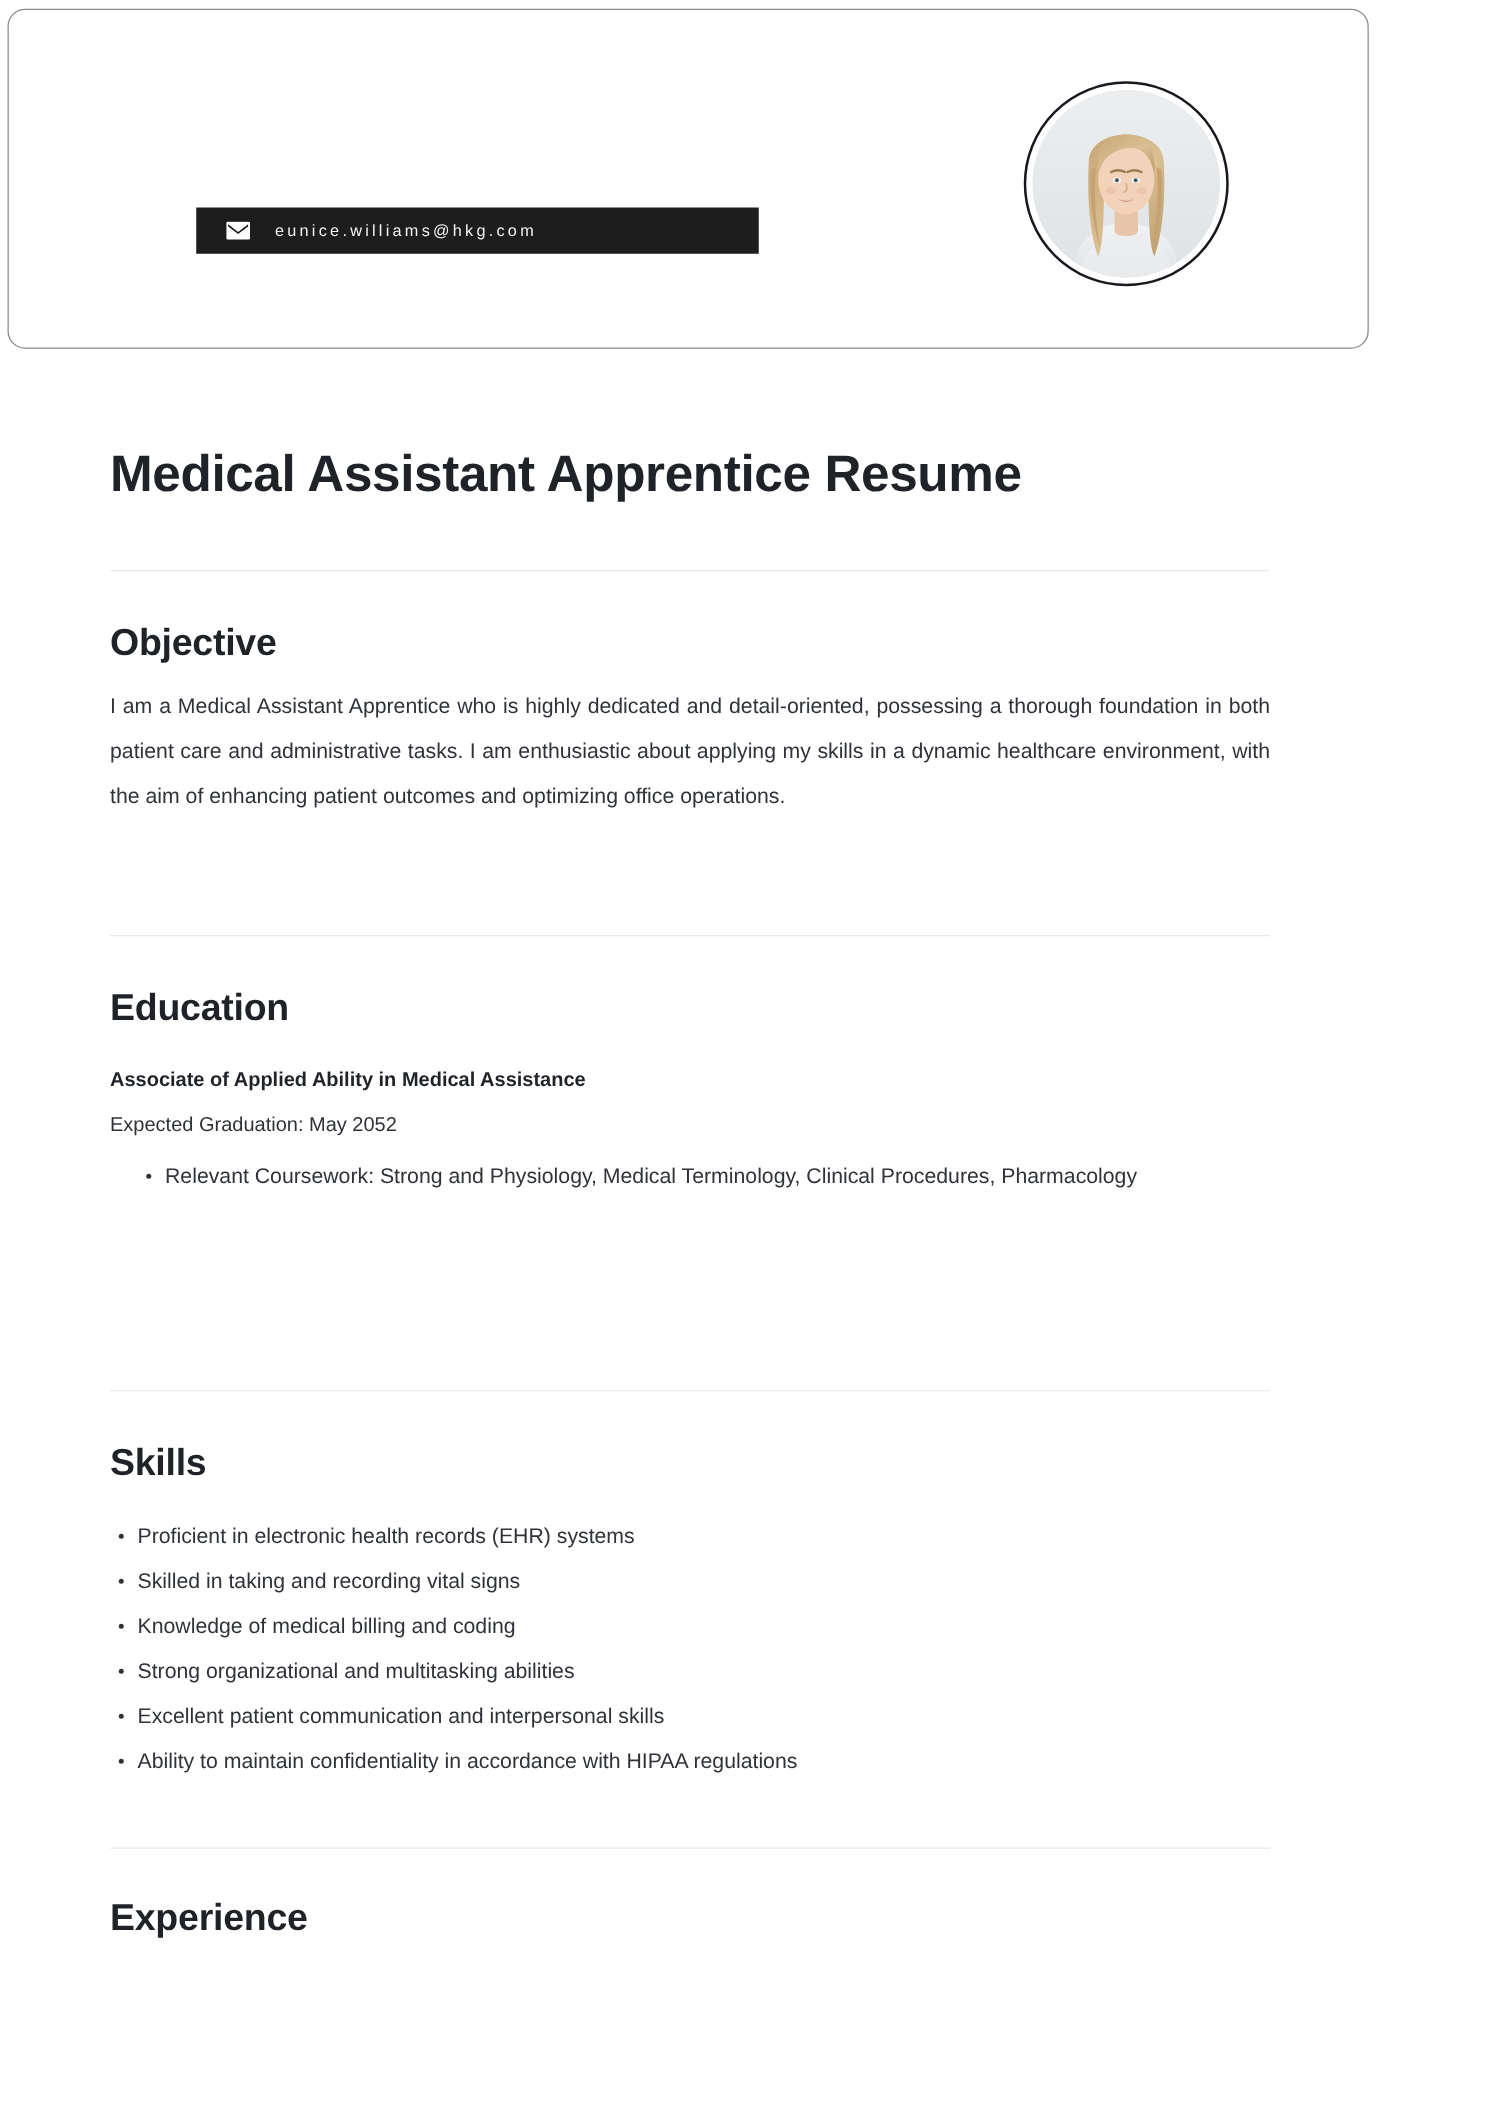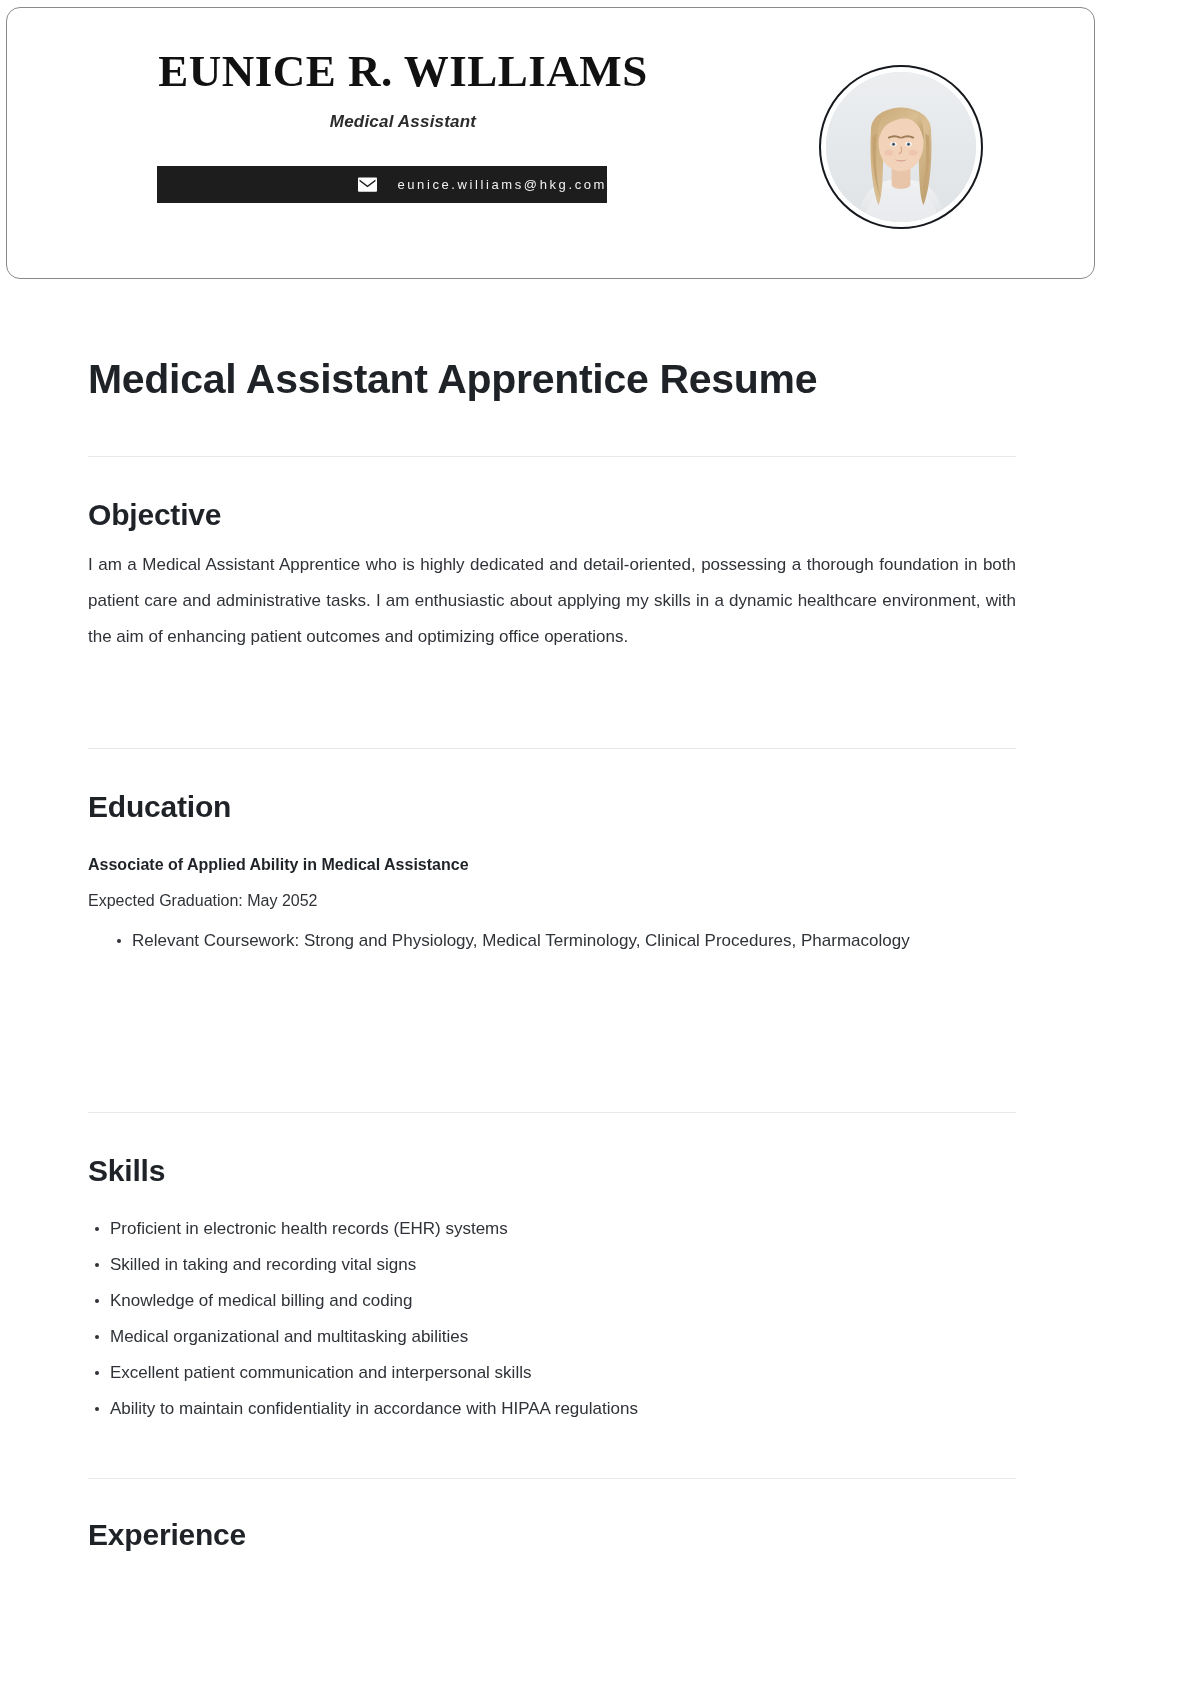--- a/index.html
+++ b/index.html
@@ -68,21 +68,20 @@
   .email-bar {
     position: absolute;
     left: 150px;
     top: 158px;
     width: 450px;
     height: 37px;
     background: #1d1d1d;
     display: flex;
     align-items: center;
     padding-left: 24px;
-    justify-content: flex-end;
   }
 
   .envelope-icon {
     width: 19px;
     height: 15px;
     flex: 0 0 auto;
     display: block;
   }
 
   .email-text {
@@ -195,24 +194,20 @@
   .skills-list { margin-top: 22px; }
 </style>
 </head>
 <body>
 
 <div class="page">
 
   <div class="header-card">
     <div class="header-inner">
 
-      <div class="name-block">
-        <div class="full-name">EUNICE R. WILLIAMS</div>
-        <div class="job-title">Medical Assistant</div>
-      </div>
 
       <div class="email-bar">
         <svg class="envelope-icon" viewBox="0 0 20 15">
           <path d="M1 0 H19 A1 1 0 0 1 20 1 V14 A1 1 0 0 1 19 15 H1 A1 1 0 0 1 0 14 V1 A1 1 0 0 1 1 0 Z" fill="#ffffff"></path>
           <path d="M1.6 2.2 L10 8.6 L18.4 2.2 L18.4 4.0 L10 10.4 L1.6 4.0 Z" fill="#1d1d1d"></path>
         </svg>
         <span class="email-text">eunice.williams@hkg.com</span>
       </div>
 
       <div class="portrait-wrap">
@@ -294,21 +289,21 @@
   </div>
 
   <div class="divider" style="top:1112px;"></div>
 
   <div class="section" style="top:1154px;">
     <div class="section-heading">Skills</div>
     <ul class="bullet-list skills-list">
       <li class="bullet-item">Proficient in electronic health records (EHR) systems</li>
       <li class="bullet-item">Skilled in taking and recording vital signs</li>
       <li class="bullet-item">Knowledge of medical billing and coding</li>
-      <li class="bullet-item">Medical organizational and multitasking abilities</li>
+      <li class="bullet-item">Strong organizational and multitasking abilities</li>
       <li class="bullet-item">Excellent patient communication and interpersonal skills</li>
       <li class="bullet-item">Ability to maintain confidentiality in accordance with HIPAA regulations</li>
     </ul>
   </div>
 
   <div class="divider" style="top:1478px;"></div>
 
   <div class="section" style="top:1518px;">
     <div class="section-heading">Experience</div>
   </div>

